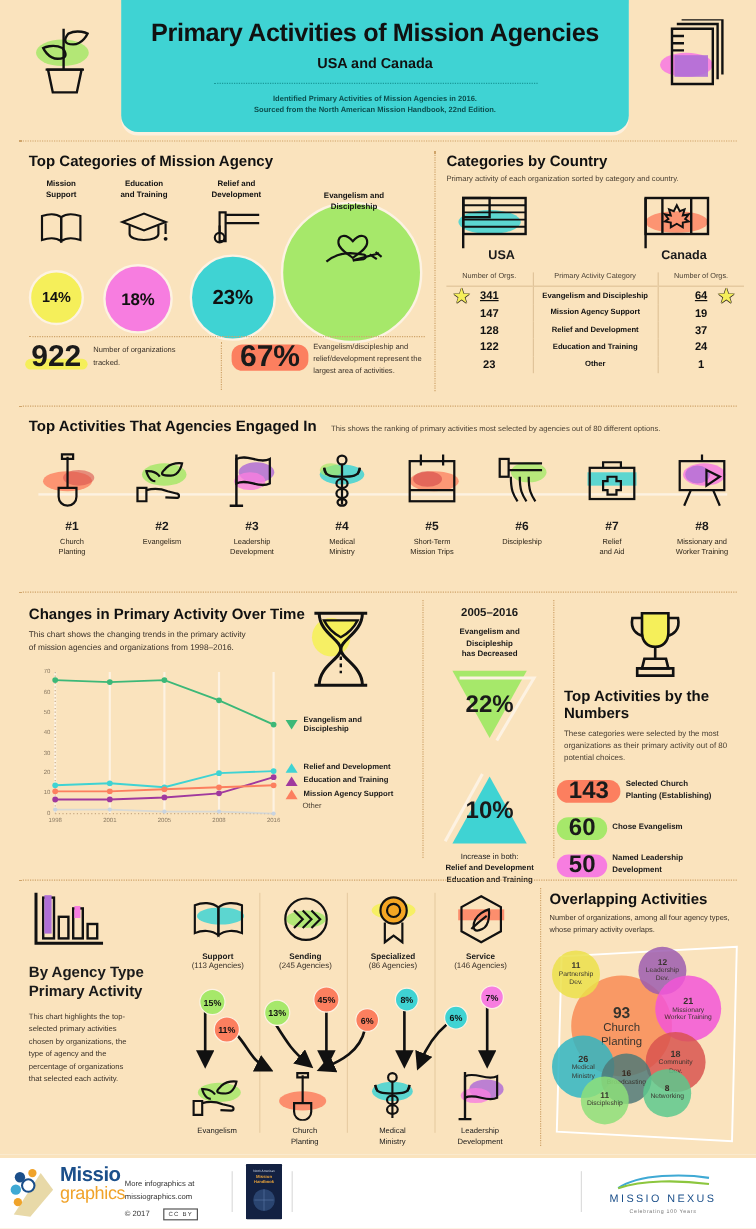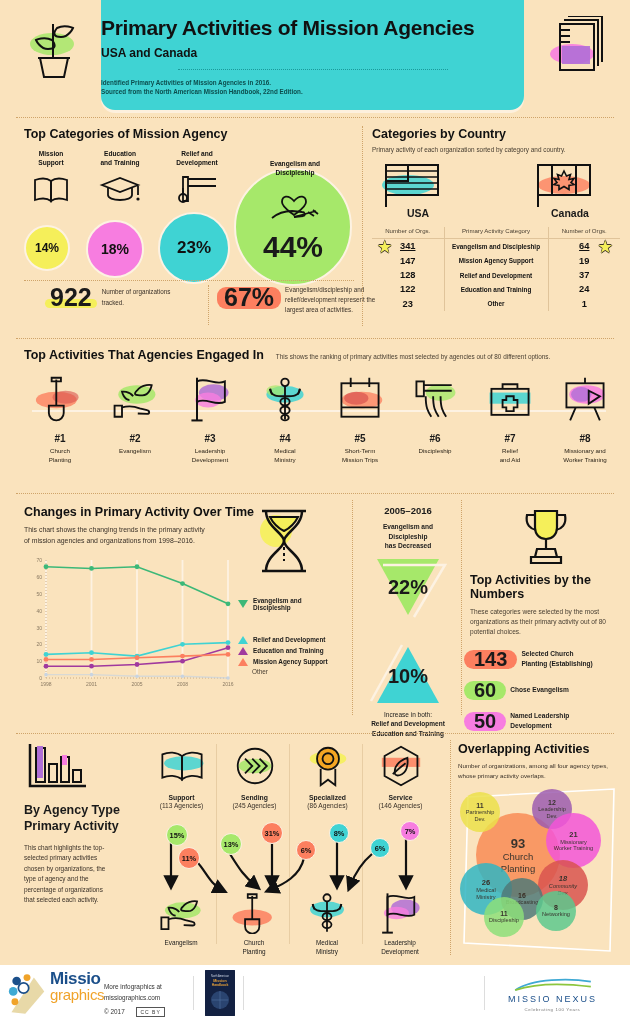--- a/index.html
+++ b/index.html
@@ -14,21 +14,21 @@
   .page { width: 630px; height: 1024px; position: relative; }
 
   
   .header {
     position: absolute; left: 0; top: 0; width: 630px; height: 113px;
   }
   .hdr-band {
     position: absolute; left: 101px; top: 0; width: 423px; height: 110px;
     background: #3fd3d3; border-radius: 0 0 14px 14px;
     box-shadow: 0 3px 0 0 #fdf0dd;
-    text-align: left;
+    text-align: center;
   }
   .hdr-title { font-size: 21px; font-weight: bold; letter-spacing: -0.3px; margin-top: 16px; color: #111; }
   .hdr-sub { font-size: 12px; font-weight: bold; margin-top: 6px; color: #111; }
   .hdr-dots { width: 270px; height: 1px; margin: 9px auto 0; border-top: 1.5px dotted #199a9a; }
   .hdr-desc { font-size: 6.3px; line-height: 1.5; margin-top: 8px; color: #0c4d4d; font-weight: bold; }
 
   .plant-ico { position: absolute; left: 22px; top: 14px; width: 70px; height: 70px; }
   .book-ico  { position: absolute; left: 538px; top: 16px; width: 70px; height: 66px; }
 
   .dotdiv {
@@ -44,21 +44,21 @@
   .topcat { position: absolute; left: 24px; top: 127px; width: 330px; }
   .topcat .sec-title { margin-bottom: 9px; }
   .cat-row { position: relative; height: 125px; }
   .cat-col { position: absolute; text-align: center; }
   .cat-lbl { font-size: 6.6px; font-weight: bold; line-height: 1.35; color: #111; }
   .cat-icon { height: 34px; margin-top: 4px; display:flex; align-items:center; justify-content:center; }
   .bubble {
     border-radius: 50%; display: flex; align-items: center; justify-content: center;
     font-weight: bold; color: #111; border: 2.5px solid #fdf2e2; position:absolute;
   }
-  .stats-row { position: absolute; left: 24px; top: 285px; width: 330px; height: 44px; margin-left: 24px; }
+  .stats-row { position: absolute; left: 24px; top: 285px; width: 330px; height: 44px; }
   .stat-a { position: absolute; left: 0; top: 0; display: flex; align-items: center; gap: 8px; }
   .stat-b { position: absolute; left: 173px; top: 0; display: flex; align-items: flex-start; gap: 8px; }
   .big-num { font-size: 25px; font-weight: bold; position: relative; z-index: 2; line-height: 1; }
   .hl-yellow { position: relative; display:inline-block; padding: 0 2px; }
   .hl-yellow::after { content:""; position:absolute; left:-3px; right:-3px; bottom:2px; height:9px; background:#f5ef5a; border-radius:5px; z-index:-1; }
   .hl-orange { position: relative; display:inline-block; padding: 0 3px; }
   .hl-orange::after { content:""; position:absolute; left:-4px; right:-4px; top:2px; bottom:1px; background:#fc7f5f; border-radius:9px; z-index:-1; }
   .stat-txt { font-size: 6.3px; line-height: 1.6; color: #3a3128; }
   .vdots { position:absolute; border-left: 1.3px dotted #cfa46a; }
 
@@ -264,21 +264,20 @@
         </div>
         <div class="cat-icon" style="height:42px;">
           <svg viewBox="0 0 62 42" width="62" height="42">
             <path d="M30 19c-6-7-12-5-12 1 0 5 7 9 12 13 5-4 12-8 12-13 0-6-6-8-12-1z" fill="none" stroke="#111" stroke-width="1.8"></path>
             <path d="M8 36c6-5 14-7 20-7l10 1c3 0 4 3 1 4l-9 1" fill="none" stroke="#111" stroke-width="1.8"></path>
             <path d="M30 35l22-6M44 30l6 4M49 28l5 4" stroke="#111" stroke-width="1.8" fill="none"></path>
           </svg>
         </div>
       </div>
       <div class="bubble" style="left:210px; top:18px; width:118px; height:118px; background:#a6e86a; font-size:30px; z-index:-1;"></div>
-      <div style="position:absolute; left:210px; top:18px; width:118px; height:118px; display:flex; align-items:flex-end; justify-content:center; padding-bottom:22px; font-size:30px; font-weight:bold;">44%</div>
     </div>
   </div>
 
   <div class="sep-h dotdiv" style="top:280px; width:330px; left:24px;"></div>
 
   <div class="stats-row">
     <div class="stat-a">
       <div class="big-num hl-yellow">922</div>
       <div class="stat-txt" style="width:74px;">Number of organizations tracked.</div>
     </div>
@@ -749,21 +748,21 @@
         <path d="M128 12 L128 60" stroke="#111" stroke-width="2.2" fill="none" marker-end="url(#ah)"></path>
         <path d="M160 34 C156 52 140 60 126 66" stroke="#111" stroke-width="2.2" fill="none" marker-end="url(#ah)"></path>
         <path d="M193 12 L193 60" stroke="#111" stroke-width="2.2" fill="none" marker-end="url(#ah)"></path>
         <path d="M228 30 C216 40 210 52 206 62" stroke="#111" stroke-width="2.2" fill="none" marker-end="url(#ah)"></path>
         <path d="M262 12 L262 60" stroke="#111" stroke-width="2.2" fill="none" marker-end="url(#ah)"></path>
       </svg>
 
       <div class="pct-bub" style="left:22px;  top:82px;  width:22px; height:22px; background:#a6e86a;">15%</div>
       <div class="pct-bub" style="left:34px;  top:105px; width:22px; height:22px; background:#fc7f5f;">11%</div>
       <div class="pct-bub" style="left:76px;  top:91px;  width:22px; height:22px; background:#a6e86a;">13%</div>
-      <div class="pct-bub" style="left:117px; top:80px;  width:22px; height:22px; background:#fc7f5f;">31%</div>
+      <div class="pct-bub" style="left:117px; top:80px;  width:22px; height:22px; background:#fc7f5f;">45%</div>
       <div class="pct-bub" style="left:152px; top:98px;  width:20px; height:20px; background:#fc7f5f;">6%</div>
       <div class="pct-bub" style="left:185px; top:81px;  width:20px; height:20px; background:#3fd3d3;">8%</div>
       <div class="pct-bub" style="left:226px; top:96px;  width:20px; height:20px; background:#3fd3d3;">6%</div>
       <div class="pct-bub" style="left:256px; top:79px;  width:20px; height:20px; background:#f77de0;">7%</div>
 
       <div class="ag-bot" style="left:-2px; top:148px;">
         <div class="ag-boti">
           <svg viewBox="0 0 56 46" width="50" height="42">
             <ellipse cx="30" cy="20" rx="20" ry="9" fill="#a6e86a" opacity=".85"></ellipse>
             <path d="M30 16c6-8 16-6 16-6s-2 11-10 11-10-1-6-5z" fill="none" stroke="#111" stroke-width="2"></path>
@@ -856,21 +855,21 @@
             <div>Dev.</div>
           </div>
         </div>
         <div class="ovb" style="left: 88px; top: 28px; width: 55px; height: 55px; background: rgb(244, 85, 217); opacity: 0.84;">
           <div class="n" style="font-size: 7.5px;">21</div>
           <div class="t" style="font-size: 5.6px;">
             <div>Missionary</div>
             <div>Worker Training</div>
           </div>
         </div>
-        <div class="ovb" style="left: 80px; top: 75px; width: 50px; height: 50px; background: rgb(217, 83, 79); opacity: 0.84; font-style: italic;">
+        <div class="ovb" style="left: 80px; top: 75px; width: 50px; height: 50px; background: rgb(217, 83, 79); opacity: 0.84;">
           <div class="n" style="font-size: 7.5px;">18</div>
           <div class="t" style="font-size: 5.6px;">
             <div>Community</div>
             <div>Dev.</div>
           </div>
         </div>
         <div class="ovb" style="left: 2px; top: 78px; width: 52px; height: 52px; background: rgb(47, 182, 196); opacity: 0.84;">
           <div class="n" style="font-size: 7.5px;">26</div>
           <div class="t" style="font-size: 5.6px;">
             <div>Medical</div>

